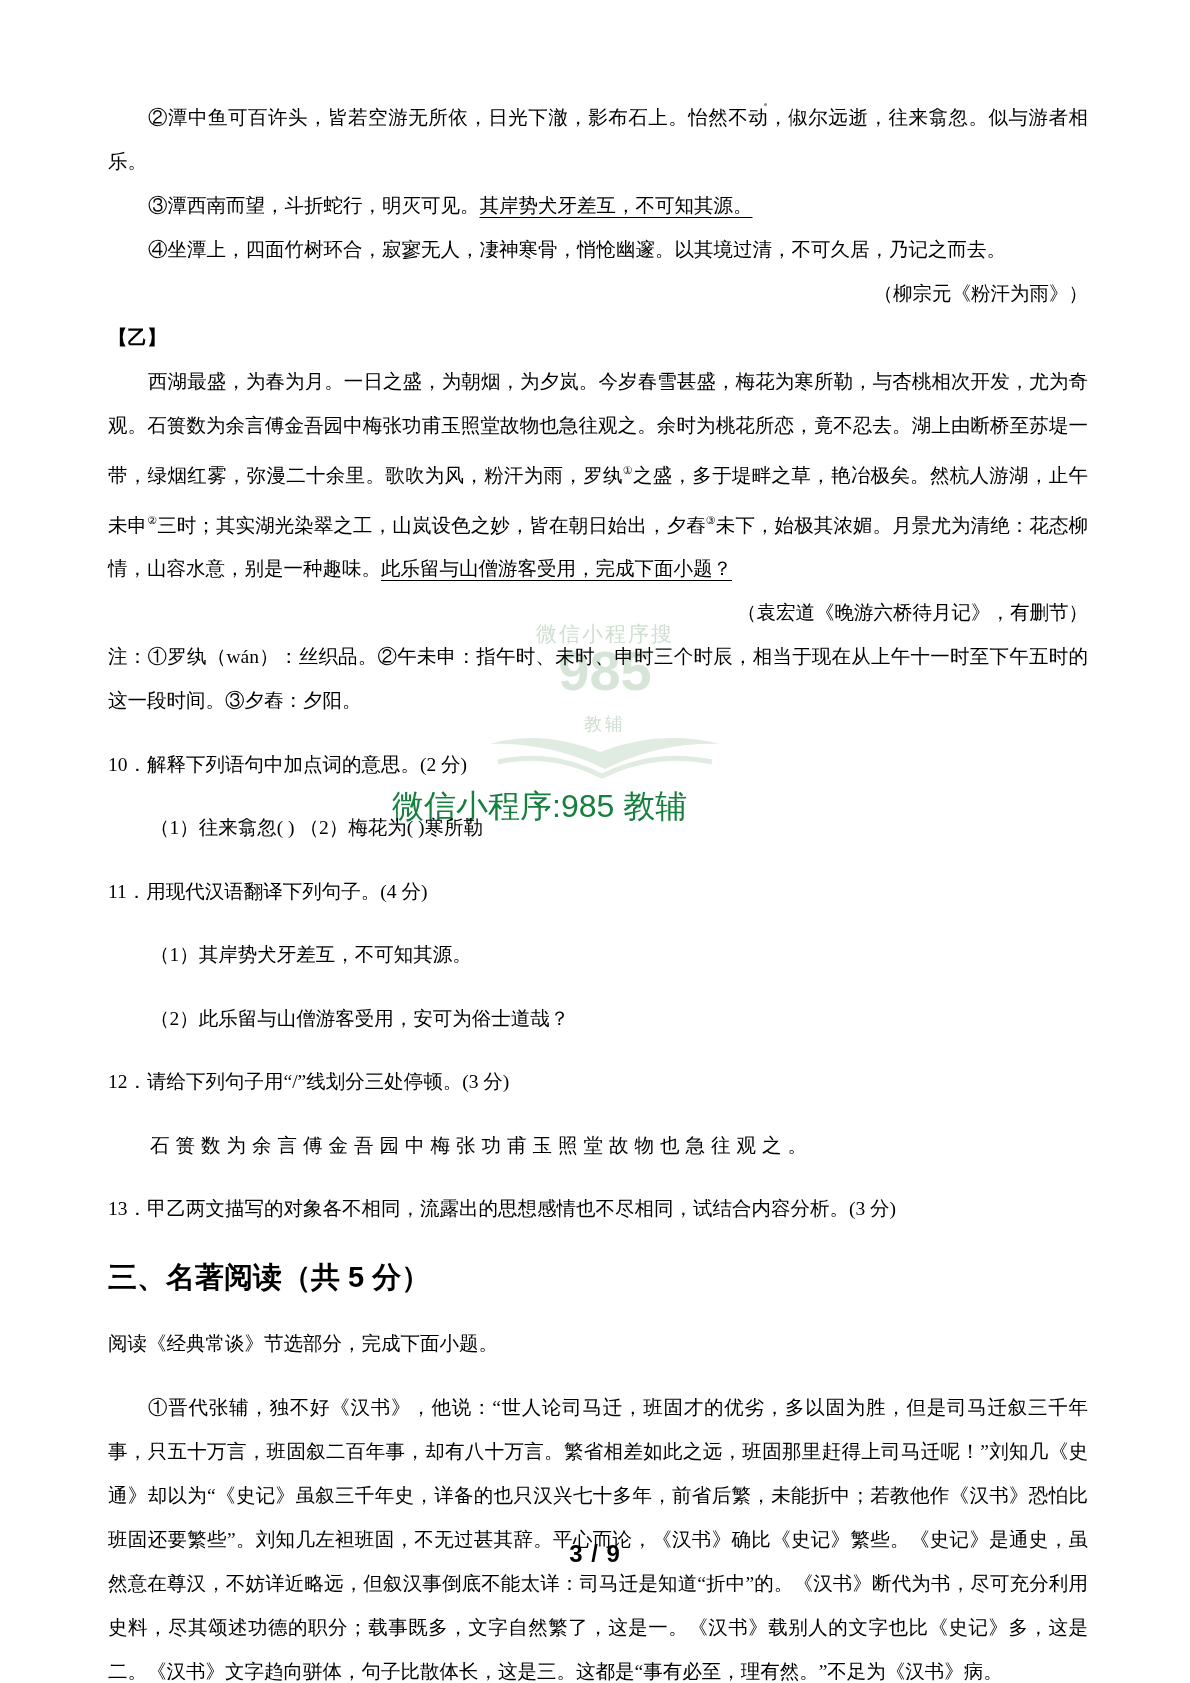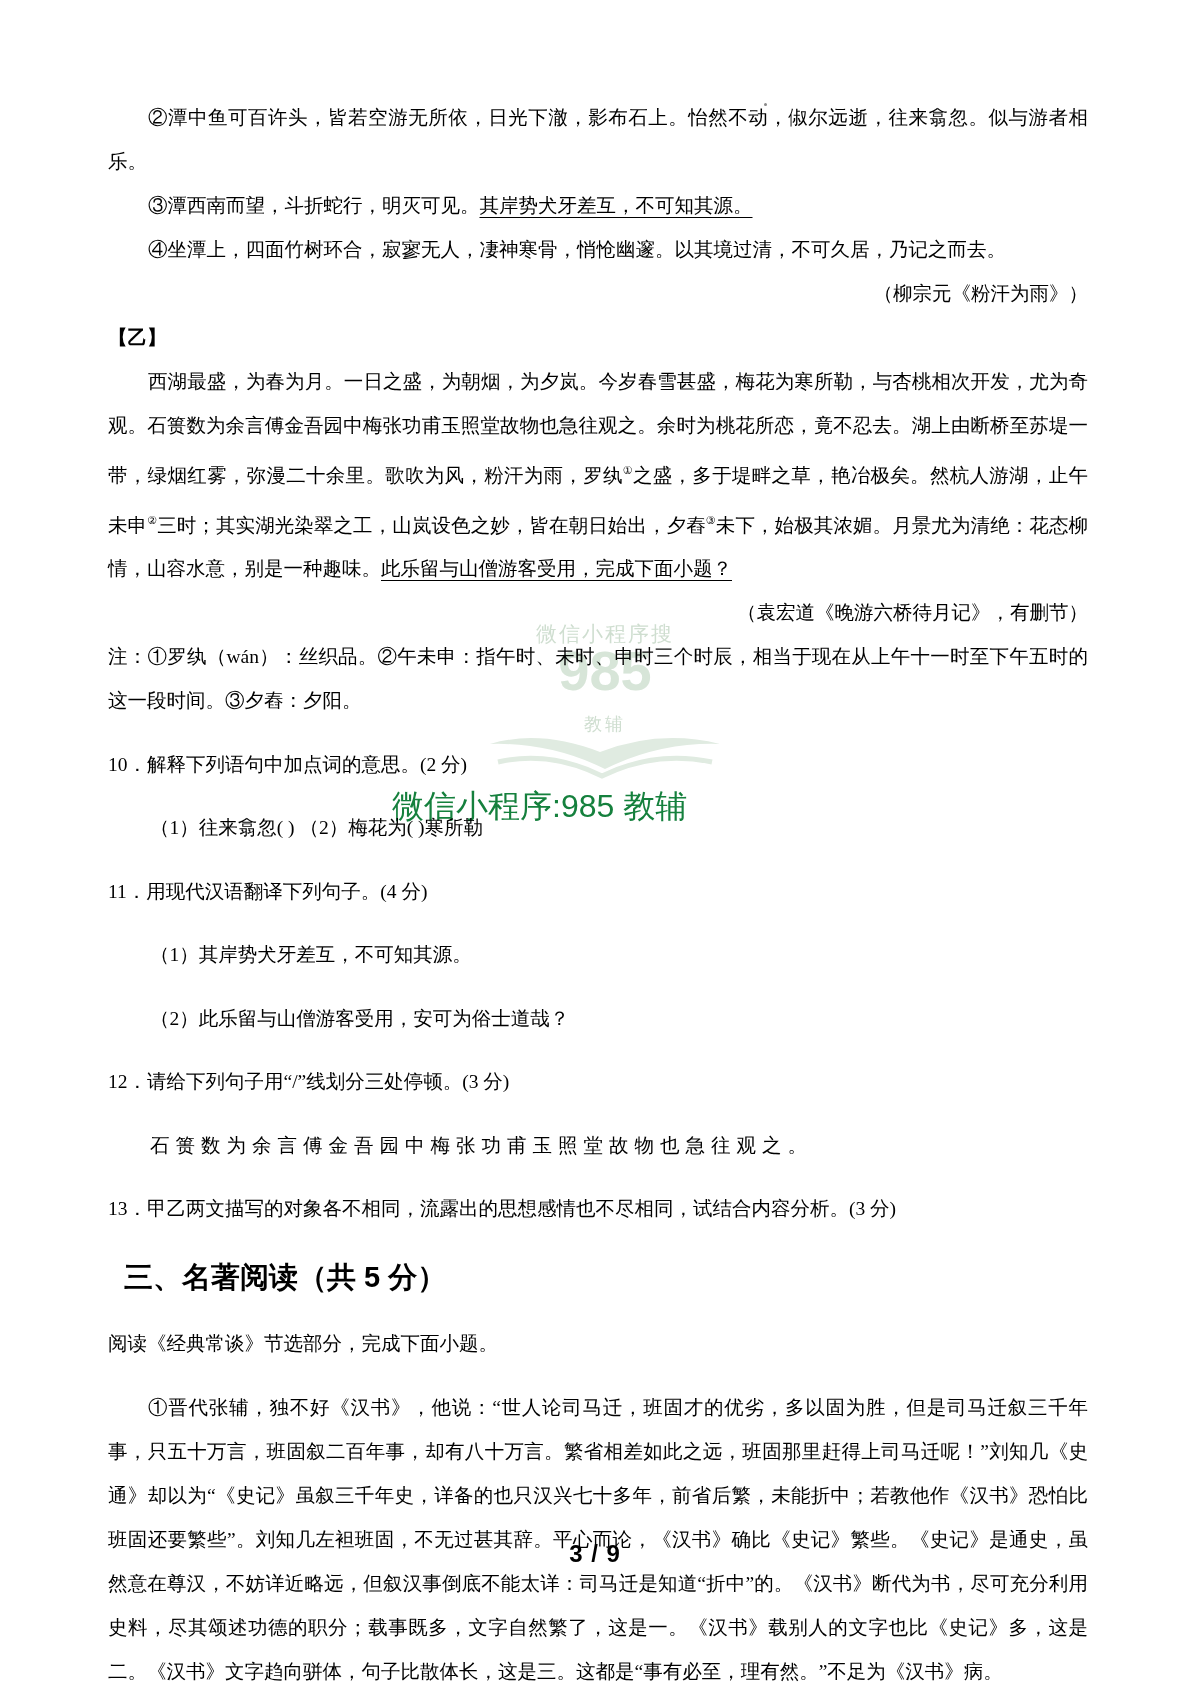--- a/index.html
+++ b/index.html
@@ -105,21 +105,21 @@
   .right { text-align: right; }
   .u { text-decoration: underline; text-underline-offset: 5px; }
   .bk { font-weight: 700; }
   sup { font-size: 11px; vertical-align: super; }
 
   .section-title {
     font-family: "Liberation Sans", sans-serif;
     font-weight: 700;
     font-size: 29px;
     line-height: 52px;
-    margin: 14px 0 8px 16px;
+    margin: 14px 0 8px 0;
     position: relative;
     z-index: 10;
   }
   .qline {
     font-size: 19.5px;
     line-height: 44px;
     position: relative;
     z-index: 10;
   }
   .sub-q {

